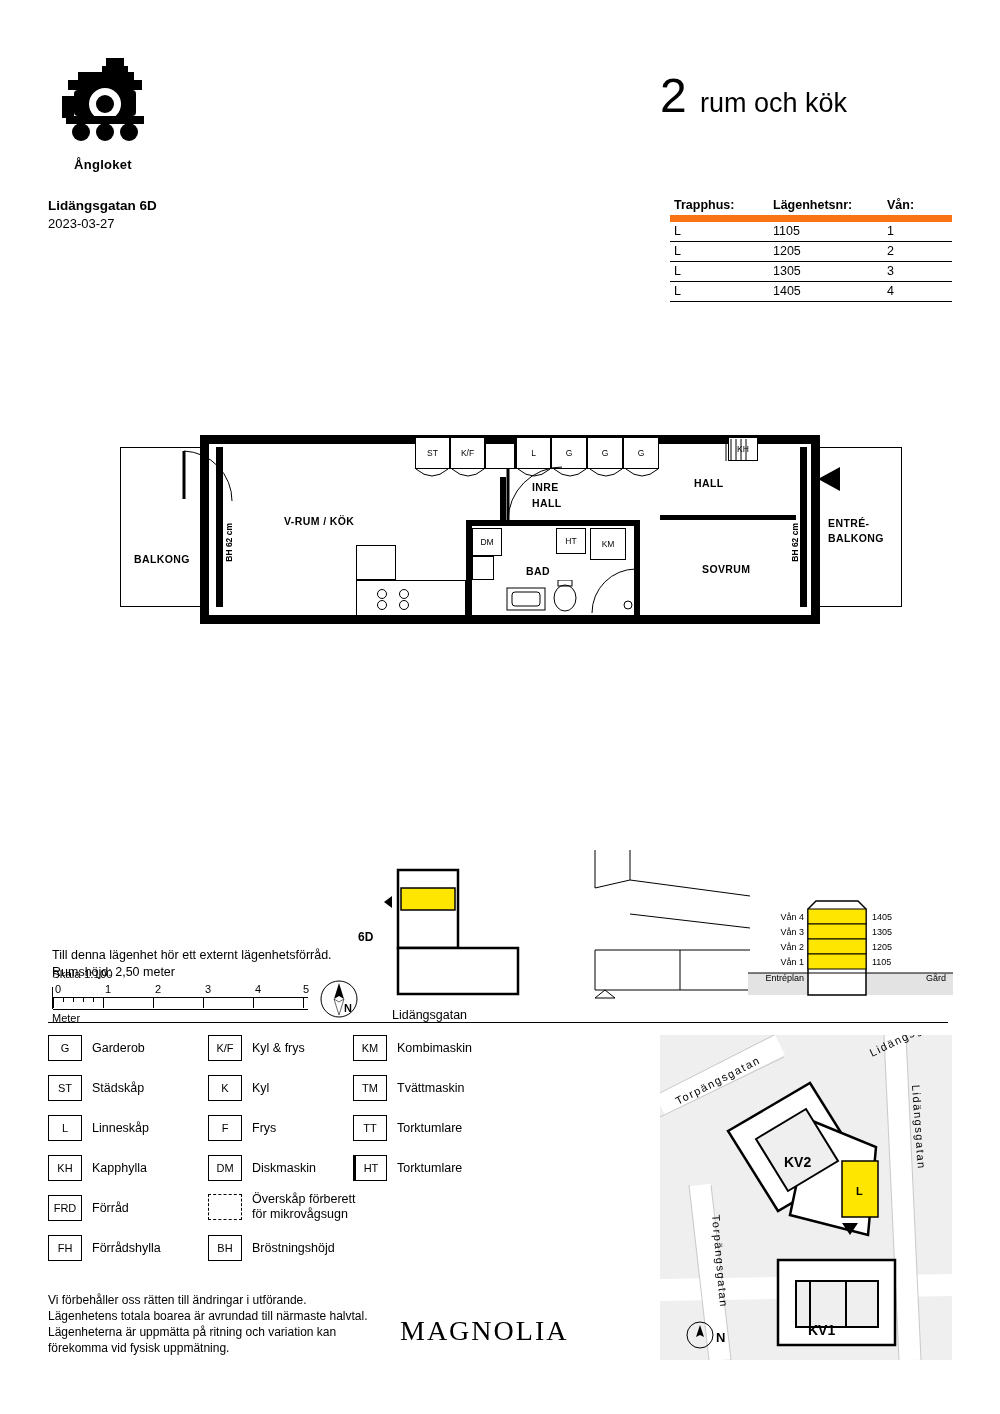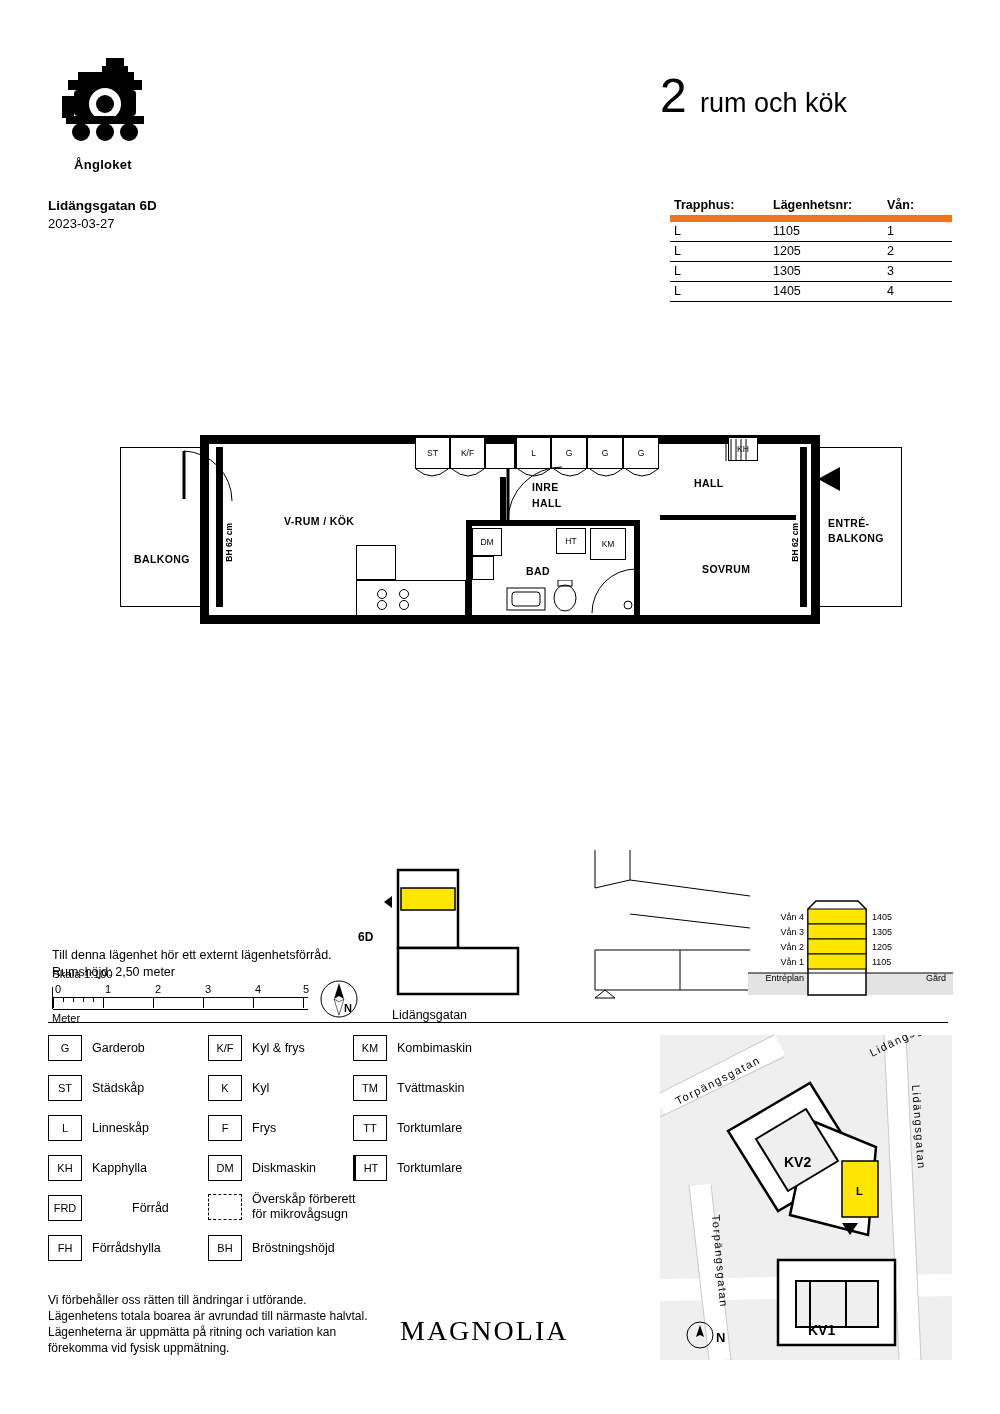--- a/index.html
+++ b/index.html
@@ -321,21 +321,21 @@
     <div class="lgtxt">Städskåp</div>
     </div>
   <div class="lgitem" style="left:0px;top:80px;">
     <div class="lgbox">L</div>
     <div class="lgtxt">Linneskåp</div>
     </div>
   <div class="lgitem" style="left:0px;top:120px;">
     <div class="lgbox">KH</div>
     <div class="lgtxt">Kapphylla</div>
     </div>
-  <div class="lgitem" style="left:0px;top:160px;gap:40px;">
+  <div class="lgitem" style="left:0px;top:160px;">
     <div class="lgbox">FRD</div>
     <div class="lgtxt">Förråd</div>
     </div>
   <div class="lgitem" style="left:0px;top:200px;">
     <div class="lgbox">FH</div>
     <div class="lgtxt">Förrådshylla</div>
     </div>
 
   <div class="lgitem" style="left:160px;top:0px;">
     <div class="lgbox">K/F</div>

